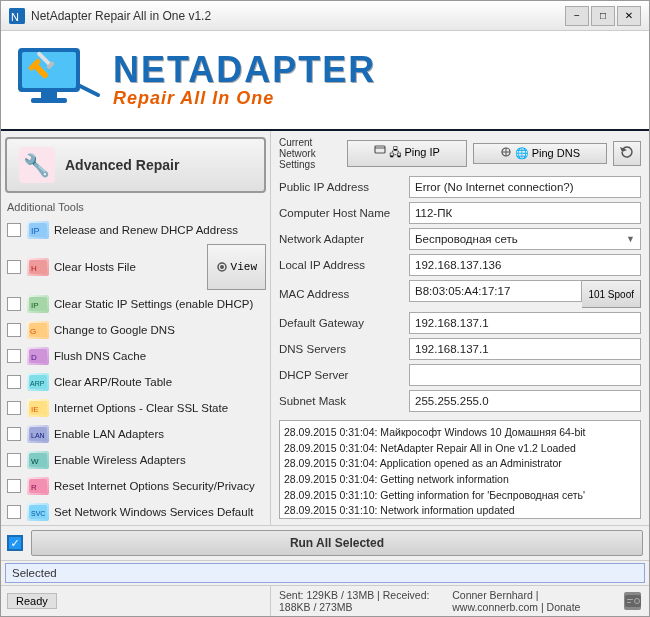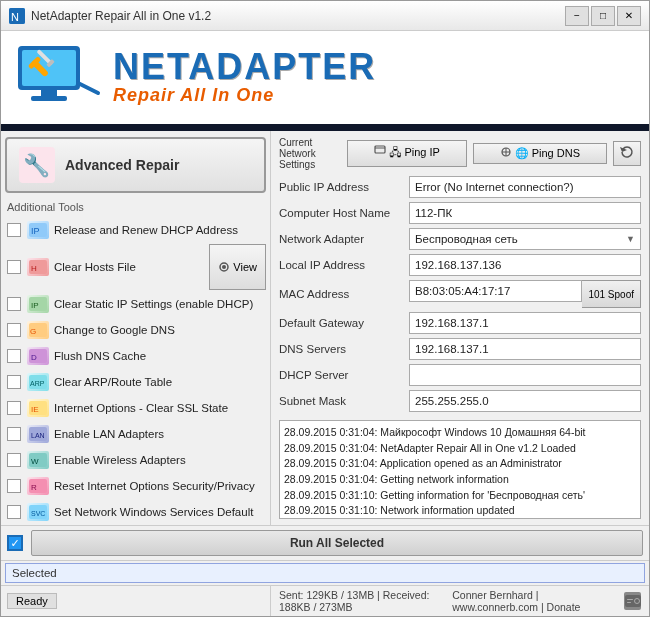--- a/index.html
+++ b/index.html
@@ -56,21 +56,21 @@
       justify-content: center;
     }
 
     
     .header-logo {
       background: white;
       height: 100px;
       display: flex;
       align-items: center;
       padding: 8px 12px;
-      border-bottom: 7px solid #0f172a;
+      border-bottom: 2px solid #0f172a;
       flex-shrink: 0;
     }
     .logo-icon {
       width: 90px;
       height: 80px;
       margin-right: 10px;
       flex-shrink: 0;
     }
     .logo-text-area {
       display: flex;
@@ -175,20 +175,21 @@
     .view-btn {
       background: linear-gradient(to bottom, #f5f5f5, #ddd);
       border: 1px solid #999;
       padding: 16px 8px;
       font-size: 11px;
       cursor: pointer;
       display: flex;
       align-items: center;
       gap: 3px;
       margin-left: auto;
+      font-family: Liberation Mono, monospace;
     }
 
     
     .hosts-row {
       display: flex;
       align-items: center;
       margin: 1px 0;
     }
 
     

